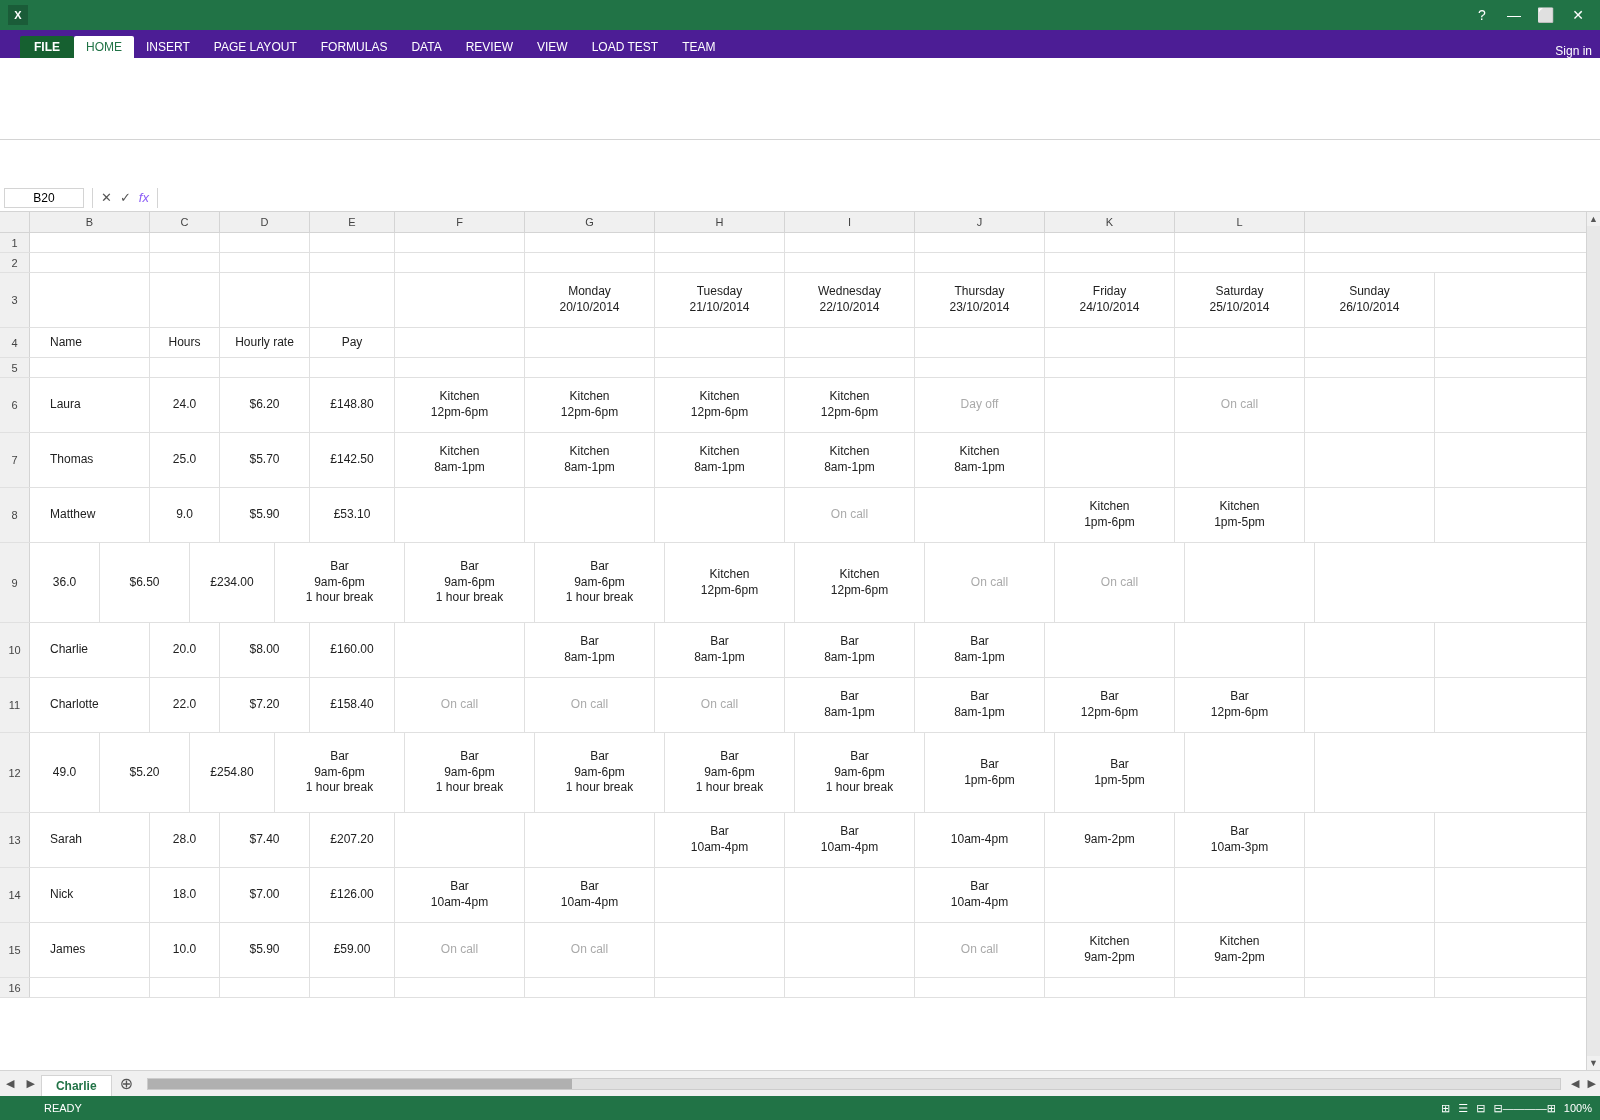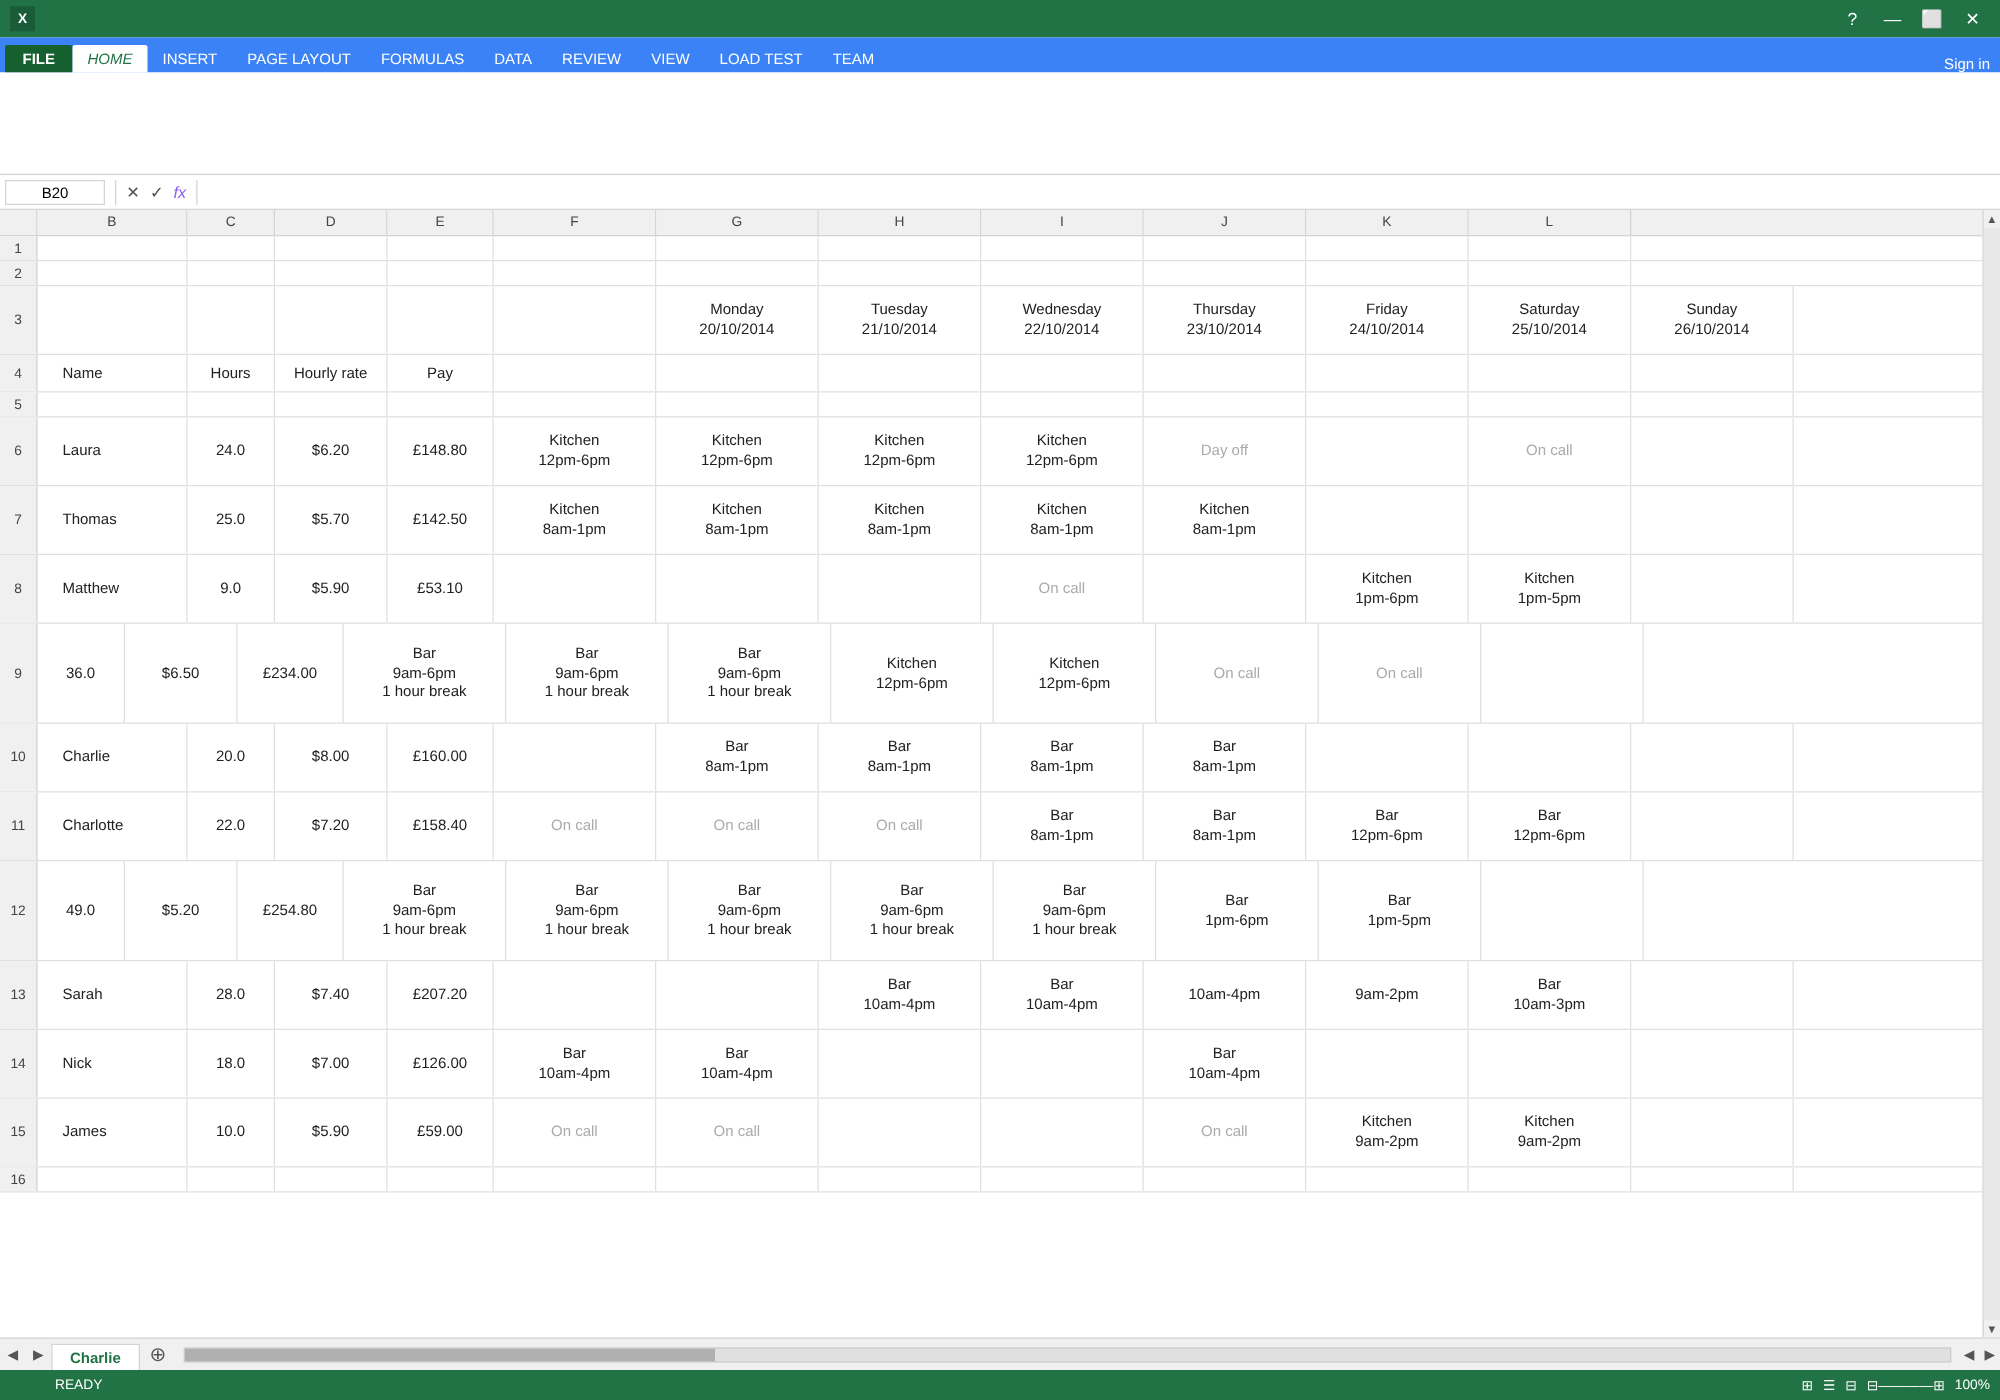--- a/index.html
+++ b/index.html
@@ -15,52 +15,53 @@
       padding: 0 8px;
     }
     .title-bar-left { display: flex; align-items: center; gap: 6px; }
     .excel-icon { width: 20px; height: 20px; background: #1a5c38; display: flex; align-items: center; justify-content: center; color: #fff; font-weight: bold; font-size: 11px; }
     .title-bar-controls { display: flex; gap: 4px; }
     .title-btn { width: 28px; height: 20px; background: transparent; border: none; color: #fff; cursor: pointer; font-size: 14px; display: flex; align-items: center; justify-content: center; }
 
     
     .ribbon-tabs {
       height: 28px;
-      background: #3b82f6;
+      background: #4c1d95;
       display: flex;
       align-items: flex-end;
-      padding-left: 4px;
+      padding-left: 20px;
     }
     .ribbon-tab {
       padding: 4px 12px;
       color: #fff;
       cursor: pointer;
       font-size: 12px;
       border-radius: 2px 2px 0 0;
     }
-    .ribbon-tab.active { background: #fff; color: #217346; font-weight: 500; font-style: italic; }
+    .ribbon-tab.active { background: #fff; color: #217346; font-weight: 500; }
     .ribbon-tab.file { background: #166030; color: #fff; font-weight: bold; padding: 4px 14px; }
     .ribbon-right { margin-left: auto; display: flex; align-items: center; padding-right: 8px; }
     .sign-in { color: #fff; font-size: 12px; cursor: pointer; }
 
     .ribbon-content {
       height: 82px;
       background: #fff;
       border-bottom: 1px solid #d4d4d4;
     }
 
     
     .formula-bar {
       height: 28px;
       display: flex;
       align-items: center;
       border-bottom: 1px solid #d4d4d4;
       background: #fff;
       padding: 0 4px;
       gap: 4px;
+      margin-top: 44px;
     }
     .cell-ref {
       width: 80px;
       border: 1px solid #d4d4d4;
       height: 20px;
       text-align: center;
       font-size: 12px;
       padding: 0 4px;
     }
     .formula-divider { width: 1px; height: 20px; background: #d4d4d4; margin: 0 4px; }

